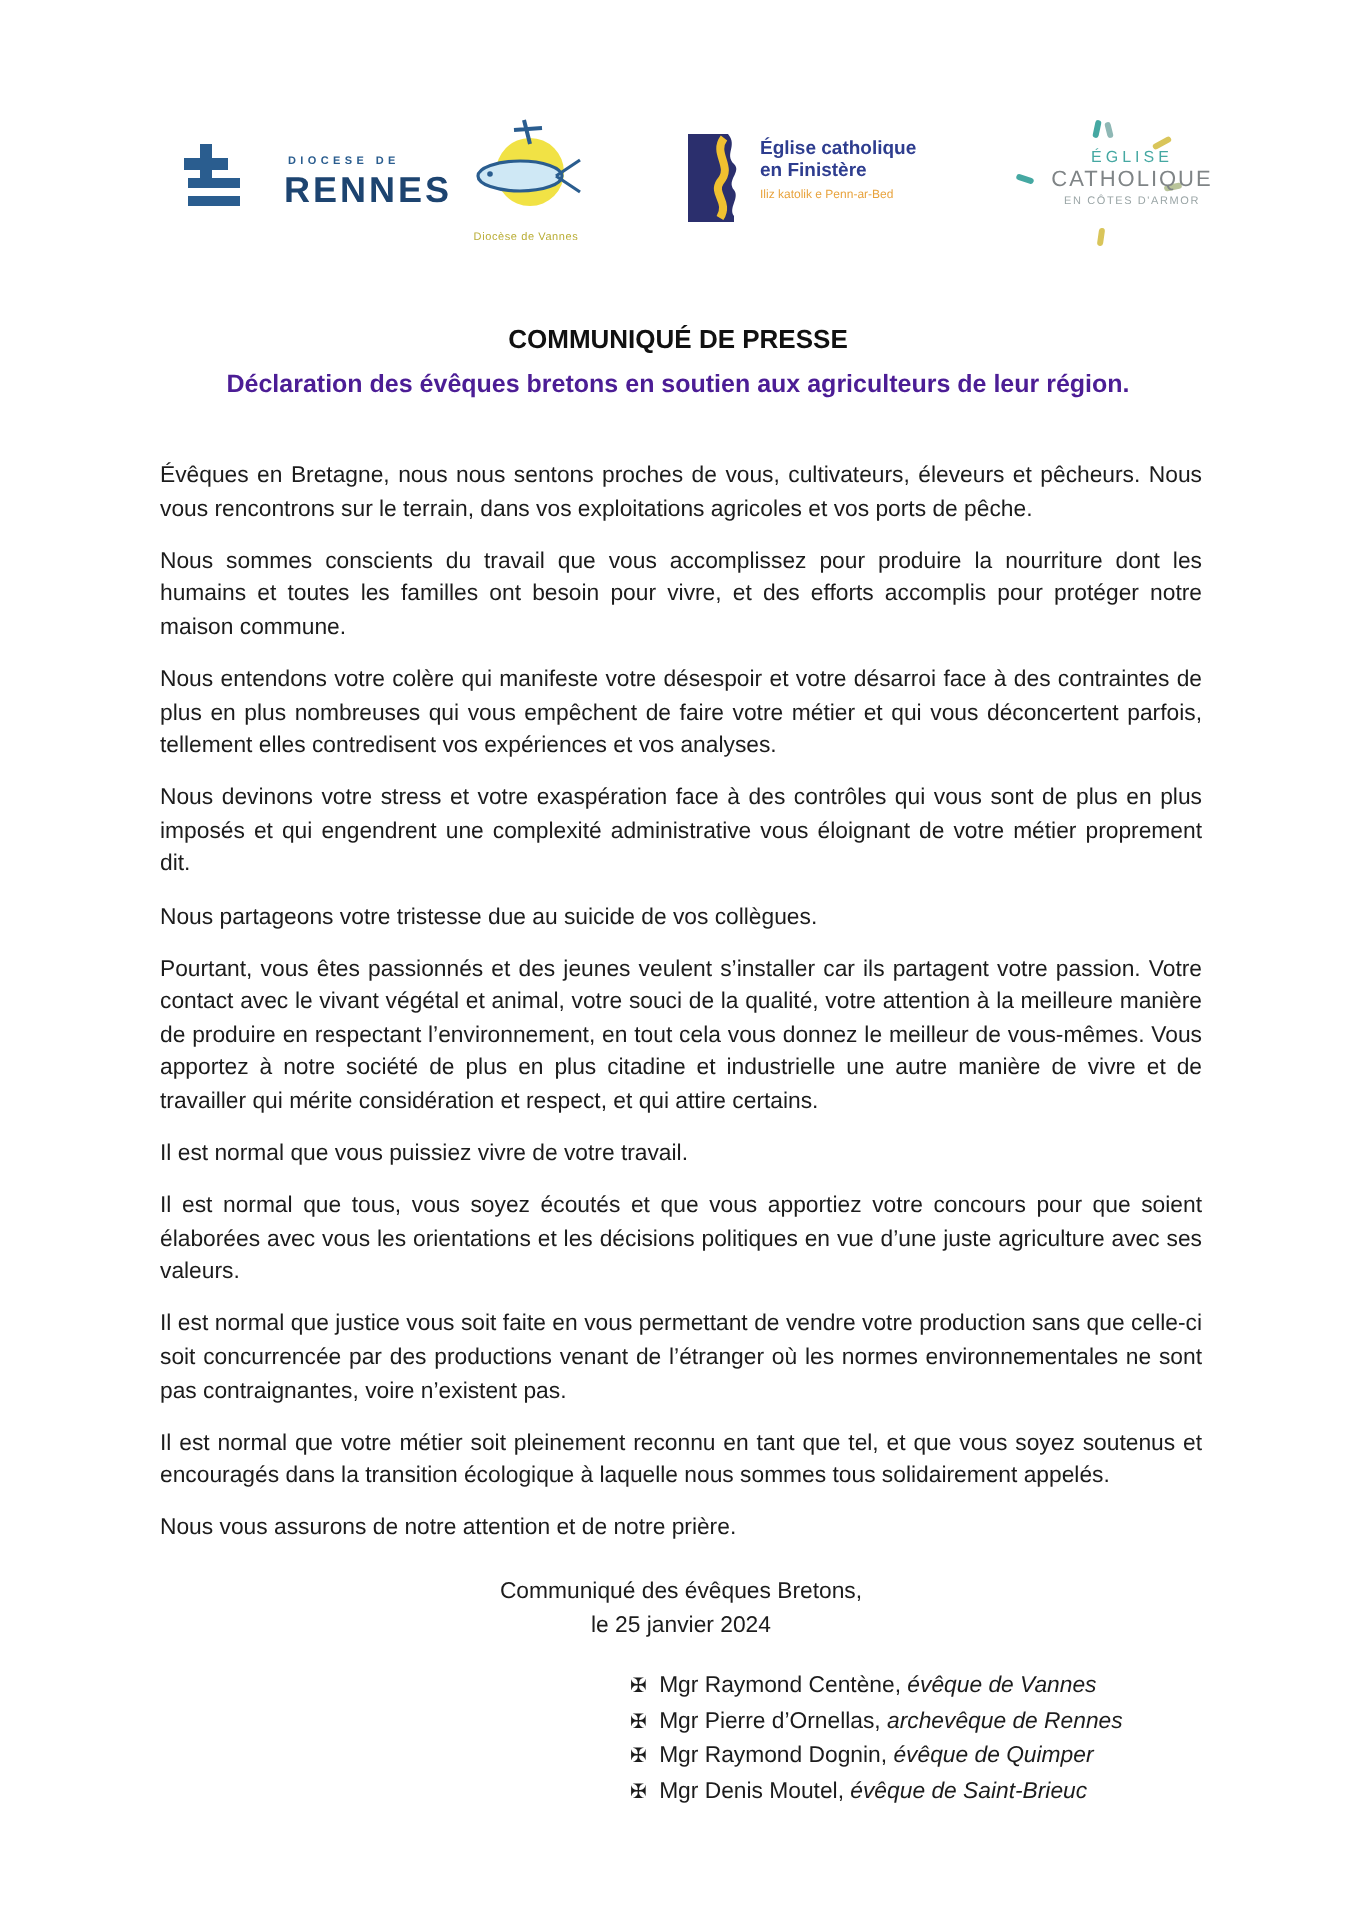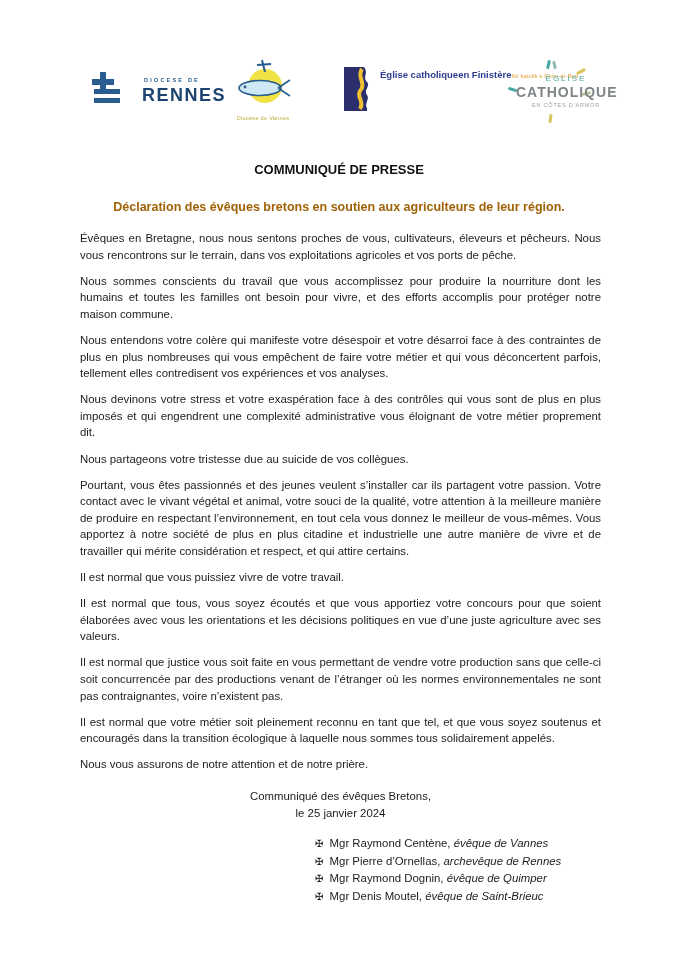--- a/index.html
+++ b/index.html
@@ -22,42 +22,42 @@
   .rennes-text{display:flex;flex-direction:column;line-height:1;}
   .rennes-small{font-size:5.5px;font-weight:bold;letter-spacing:2.2px;color:#2a5d8f;margin-bottom:2px;margin-left:2px;}
   .rennes-main{font-size:18px;font-weight:bold;letter-spacing:1.5px;color:#1d4470;}
 
   
   .logo-vannes{left:152px;top:2px;flex-direction:column;align-items:center;}
   .vannes-caption{font-size:5.5px;color:#b9ad35;margin-top:1px;letter-spacing:.3px;}
 
   
   .logo-finistere{left:262px;top:10px;gap:6px;align-items:flex-start;}
-  .fin-text{display:flex;flex-direction:row;line-height:1.15;padding-top:4px;}
+  .fin-text{display:flex;flex-direction:column;line-height:1.15;padding-top:4px;}
   .fin-line{font-size:9.5px;font-weight:bold;color:#2e3d8f;}
   .fin-tagline{font-size:6px;color:#e8a33d;margin-top:3px;}
 
   
   .logo-cotes{left:420px;top:2px;width:100px;height:68px;}
   .cotes-stack{position:absolute;left:16px;top:16px;width:100px;text-align:center;line-height:1.25;}
   .cotes-l1{font-size:8px;letter-spacing:2px;color:#45a8a2;}
-  .cotes-l2{font-size:14px;font-weight:bold;letter-spacing:1px;color:#7f8486;}
+  .cotes-l2{font-size:11px;font-weight:normal;letter-spacing:1px;color:#7f8486;}
   .cotes-l3{font-size:5.5px;letter-spacing:.8px;color:#9aa5a6;}
   .leaf{position:absolute;border-radius:2px;}
   .leaf-1{width:3px;height:9px;left:47px;top:2px;background:#45a8a2;transform:rotate(12deg);}
   .leaf-2{width:3px;height:8px;left:53px;top:3px;background:#8fb8b5;transform:rotate(-14deg);}
   .leaf-3{width:10px;height:3px;left:76px;top:12px;background:#d9c55a;transform:rotate(-28deg);}
   .leaf-4{width:9px;height:3px;left:8px;top:30px;background:#45a8a2;transform:rotate(18deg);}
   .leaf-5{width:9px;height:3px;left:82px;top:34px;background:#b9c49a;transform:rotate(-12deg);}
   .leaf-6{width:3px;height:9px;left:49px;top:56px;background:#d9c55a;transform:rotate(8deg);}
 
   
   .title-block{position:absolute;top:160px;left:0;width:678px;text-align:center;line-height:1.55;}
   .title-1{font-size:13px;font-weight:bold;color:#111;}
-  .title-2{font-size:12.5px;font-weight:bold;color:#a16207;margin-top:18px;}
+  .title-2{font-size:12.5px;font-weight:bold;color:#4c1d95;margin-top:3px;}
 
   
   .content{position:absolute;top:230px;left:80px;width:521px;}
   .content p{margin:0 0 9.5px 0;font-size:11.4px;line-height:16.6px;text-align:justify;color:#1c1c1c;}
   .closing{margin-top:15px;text-align:center;font-size:11.4px;line-height:17px;}
   .signatures{margin-top:13px;margin-left:235px;font-size:11.4px;line-height:17.5px;}
   .sig-line{white-space:nowrap;}
   .sig-cross{font-size:10px;margin-right:3px;}
   .sig-title{font-style:italic;}
 </style>

